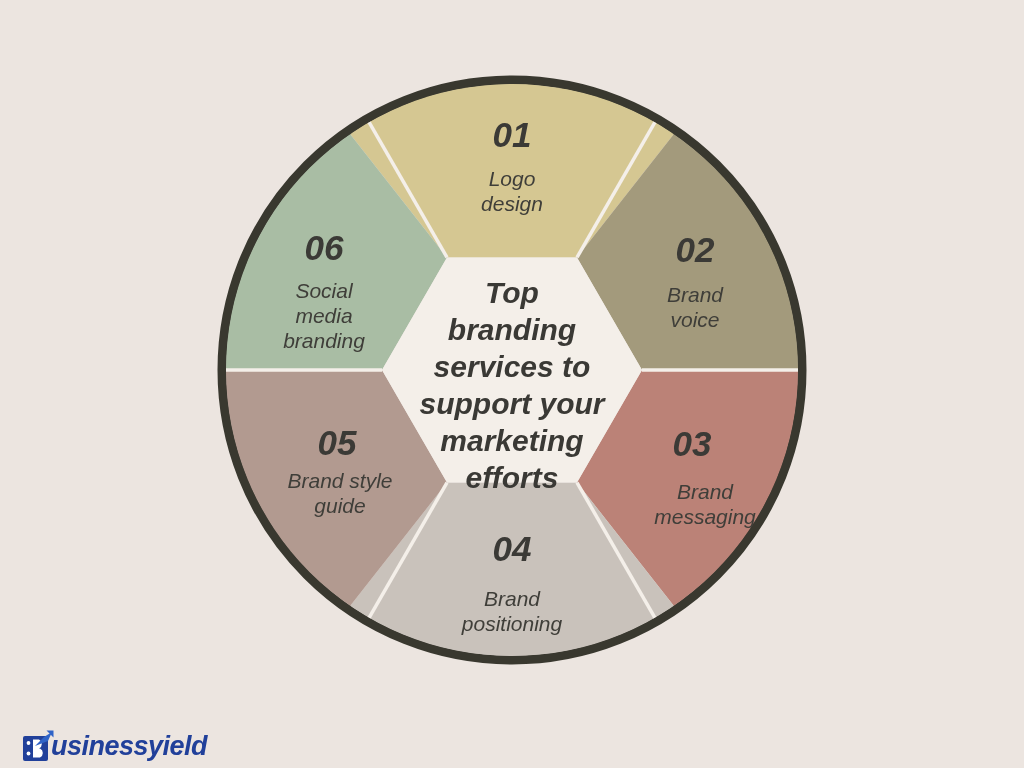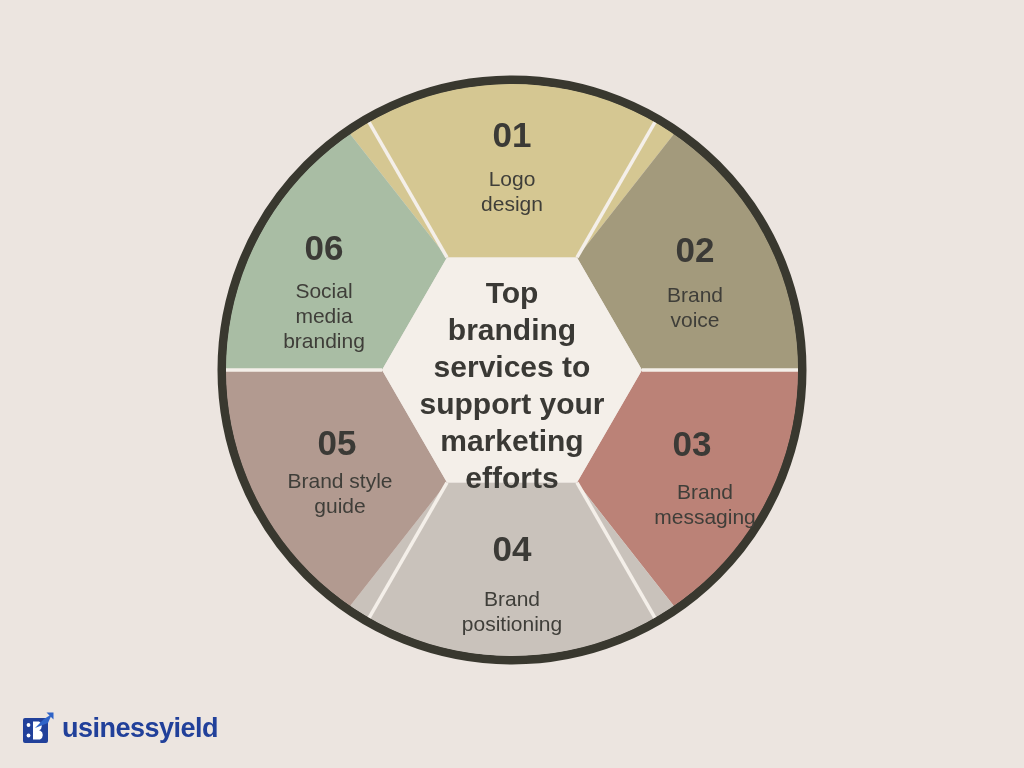--- a/index.html
+++ b/index.html
@@ -13,20 +13,21 @@
     font-family: "Liberation Sans", sans-serif;
     overflow: hidden;
     position: relative;
   }
   #diagram-stage {
     position: absolute;
     left: 0;
     top: 0;
     width: 1024px;
     height: 644px;
+    font-style: italic;
   }
   svg#wheel {
     position: absolute;
     left: 0;
     top: 0;
     width: 1024px;
     height: 768px;
     display: block;
   }
   .seg-num {
@@ -43,25 +44,25 @@
   }
   .center-line {
     font-family: "Liberation Sans", sans-serif;
     font-weight: bold;
     font-size: 30px;
     fill: #3a3935;
   }
   #logo {
     position: absolute;
     left: 22px;
-    top: 706px;
+    top: 724px;
     height: 44px;
     display: flex;
     align-items: center;
-    gap: 13px;
+    gap: 2px;
   }
   #logo-mark {
     width: 34px;
     height: 34px;
     position: relative;
     flex: 0 0 auto;
   }
   #logo-text {
     font-family: "Liberation Sans", sans-serif;
     font-weight: bold;

